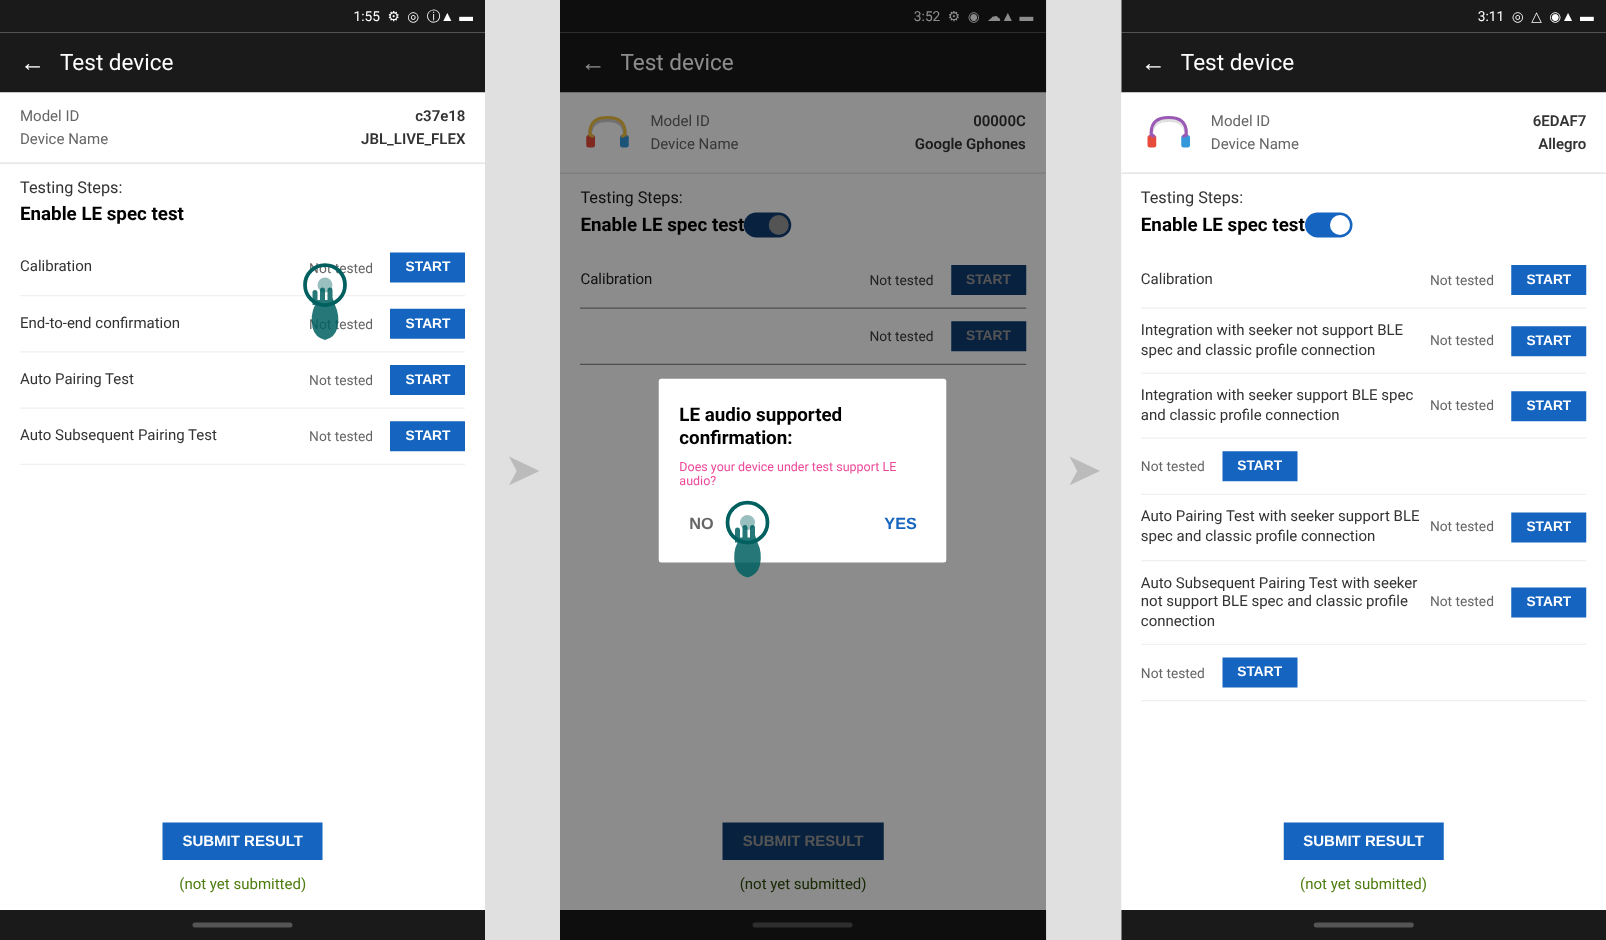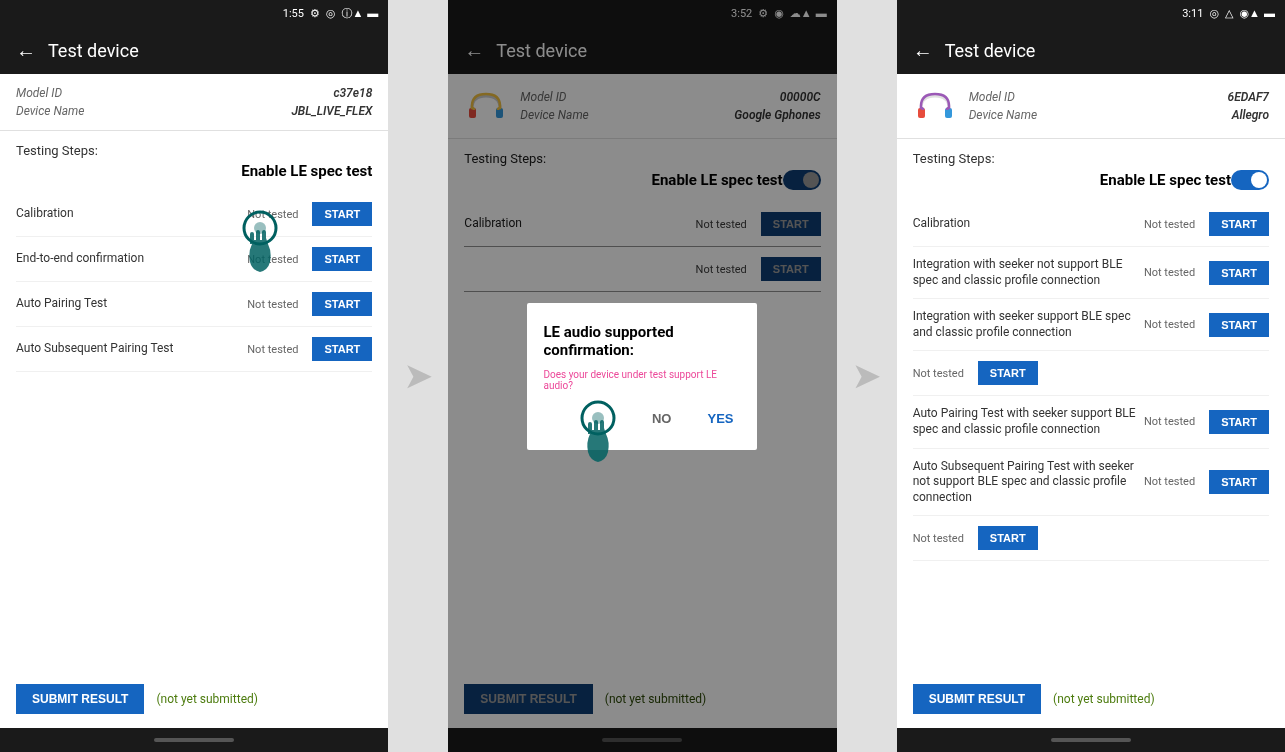--- a/index.html
+++ b/index.html
@@ -80,21 +80,20 @@
 
     .device-info {
       flex: 1;
     }
 
     .device-row {
       display: flex;
       justify-content: space-between;
       font-size: 12px;
       padding: 2px 0;
-      font-style: italic;
     }
 
     .device-row .label {
       color: #666;
     }
 
     .device-row .value {
       font-weight: 600;
       color: #333;
     }
@@ -105,21 +104,21 @@
     }
 
     .testing-steps-label {
       font-size: 13px;
       color: #333;
       margin-bottom: 4px;
     }
 
     .enable-le {
       display: flex;
-      justify-content: flex-end;
+      justify-content: flex-start;
       align-items: center;
       margin-bottom: 8px;
     }
 
     .enable-le-title {
       font-size: 15px;
       font-weight: 700;
       color: #000;
     }
 
@@ -180,20 +179,21 @@
       text-align: center;
     }
 
     
     .submit-area {
       padding: 14px 16px;
       display: flex;
       align-items: center;
       gap: 12px;
       margin-top: auto;
+      flex-direction: column;
     }
 
     .submit-btn {
       background: #1565c0;
       color: #fff;
       border: none;
       padding: 8px 16px;
       font-size: 12px;
       font-weight: 700;
       cursor: pointer;
@@ -260,21 +260,21 @@
     }
 
     .modal-body {
       font-size: 10px;
       color: #ec4899;
       margin-bottom: 16px;
     }
 
     .modal-buttons {
       display: flex;
-      justify-content: flex-end;
+      justify-content: space-between;
       gap: 20px;
     }
 
     .modal-btn {
       background: none;
       border: none;
       font-size: 13px;
       font-weight: 700;
       cursor: pointer;
       padding: 4px 8px;

